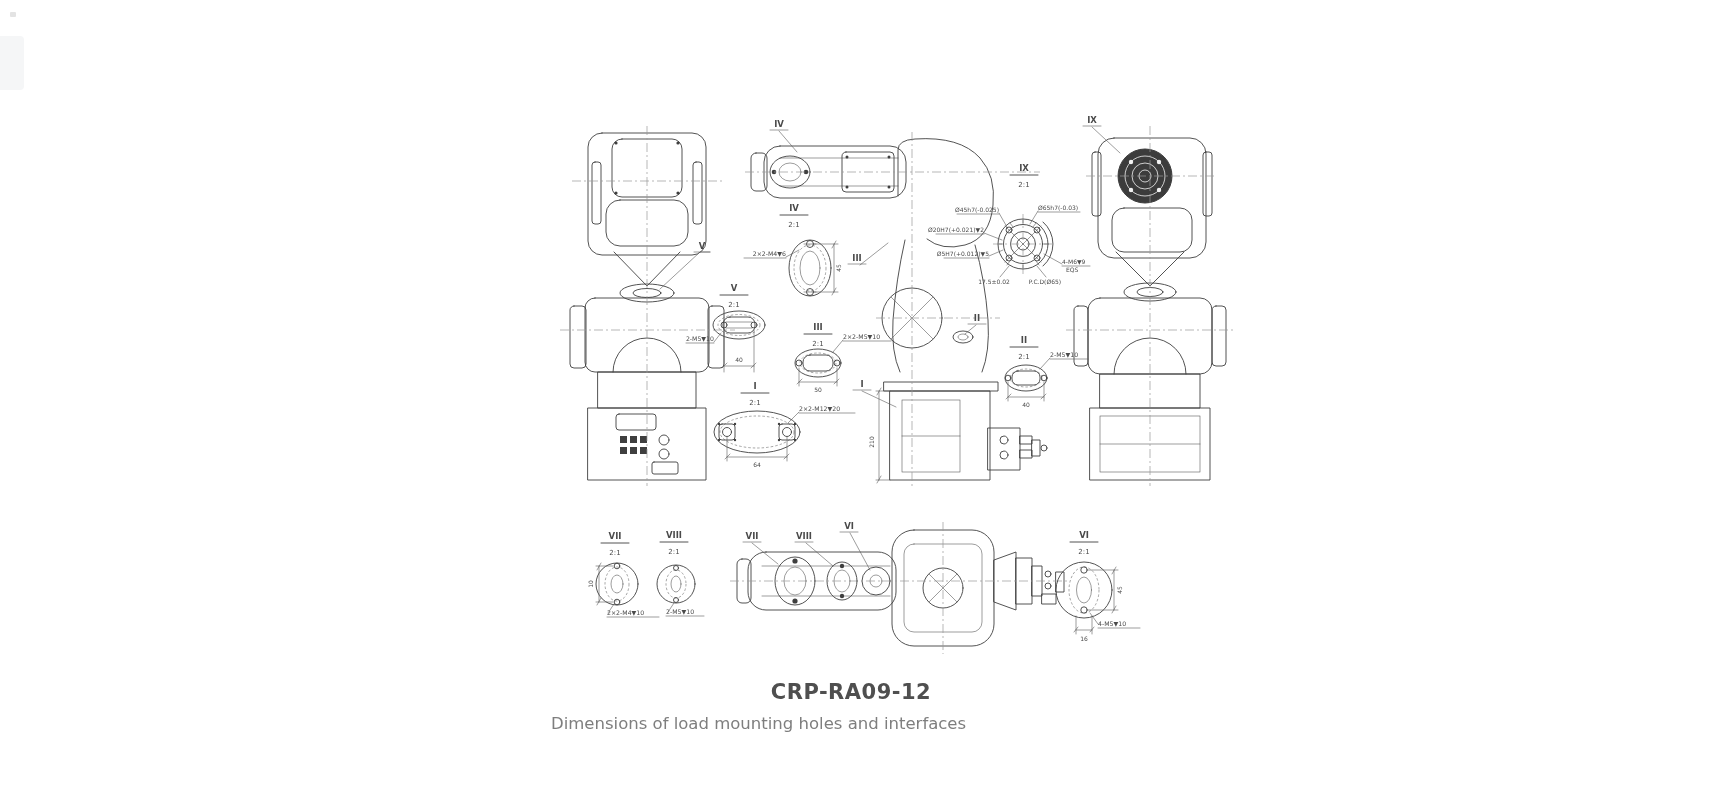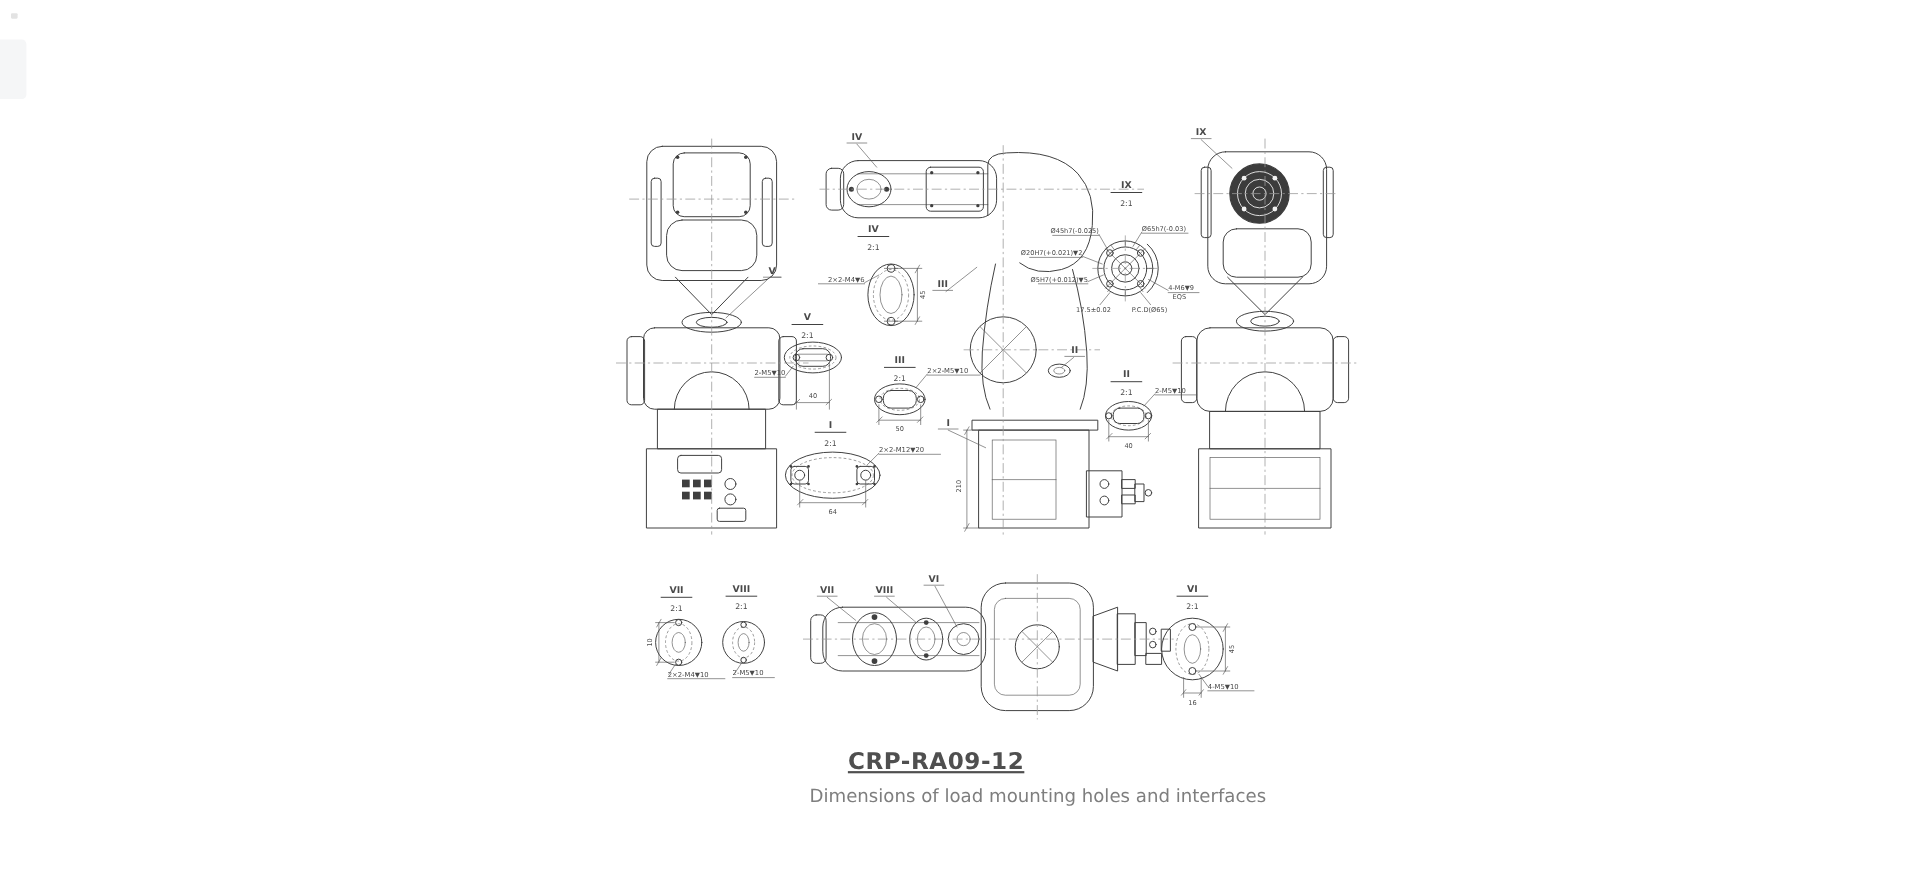--- a/index.html
+++ b/index.html
@@ -2,22 +2,22 @@
 <html><head>
 <meta charset="utf-8">
 <style>
   html,body{margin:0;padding:0;background:#ffffff;}
   .canvas{position:relative;width:1736px;height:812px;background:#ffffff;overflow:hidden;
           font-family:"DejaVu Sans",sans-serif;}
   .corner-artifact{position:absolute;left:0;top:36px;width:24px;height:54px;background:#f5f6f7;
           border-radius:0 4px 4px 0;}
   .corner-dot{position:absolute;left:10px;top:12px;width:6px;height:5px;background:#e3e3e3;border-radius:1px;}
   .title-block{position:absolute;left:651px;top:680px;width:400px;text-align:center;
-          font-weight:bold;font-size:21px;letter-spacing:.5px;color:#4f4f4f;text-decoration:underline;}
-  .caption-block{position:absolute;left:551px;top:714px;width:600px;text-align:right;
+          font-weight:bold;font-size:21px;letter-spacing:.5px;color:#4f4f4f;}
+  .caption-block{position:absolute;left:551px;top:714px;width:600px;text-align:left;
           font-size:16.5px;color:#7e7e7e;}
   svg{position:absolute;left:0;top:0;}
   .ln{fill:none;stroke:#3f3f3f;stroke-width:.9;stroke-linecap:round;stroke-linejoin:round;}
   .lt{fill:none;stroke:#5a5a5a;stroke-width:.6;stroke-linecap:round;}
   .cl{fill:none;stroke:#9a9a9a;stroke-width:.7;stroke-dasharray:9 3 2 3;}
   .dsh{fill:none;stroke:#6a6a6a;stroke-width:.6;stroke-dasharray:2.5 2;}
   .txt{fill:#4a4a4a;font-size:6.2px;stroke:none;}
   .txs{fill:#4a4a4a;font-size:6px;stroke:none;}
   .num{fill:#4a4a4a;font-size:8.5px;font-weight:bold;stroke:none;}
   .scl{fill:#4a4a4a;font-size:7px;stroke:none;}

